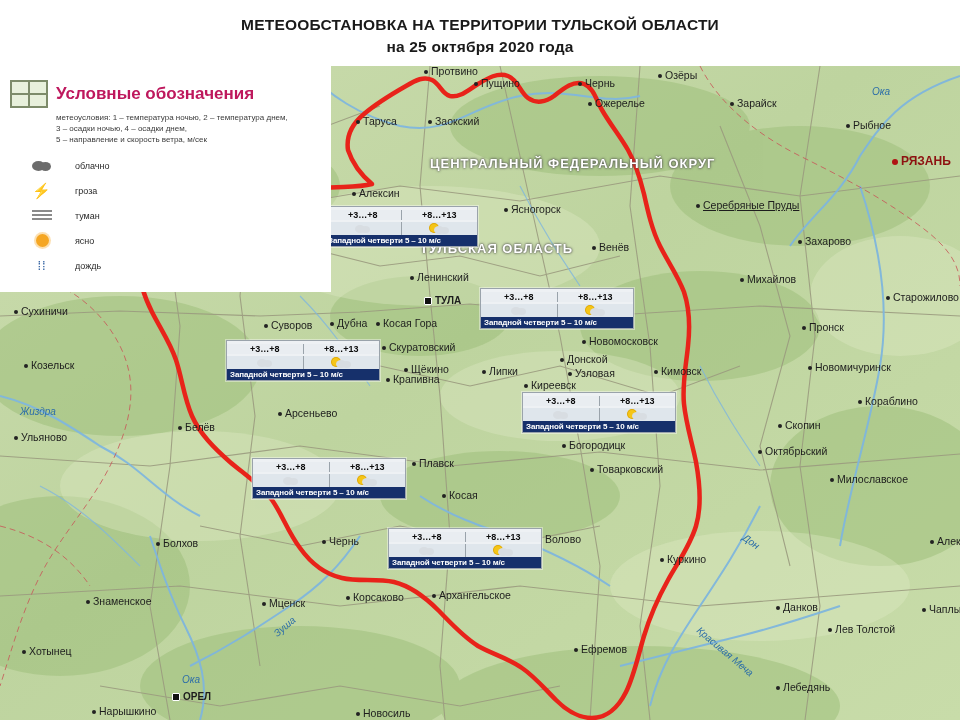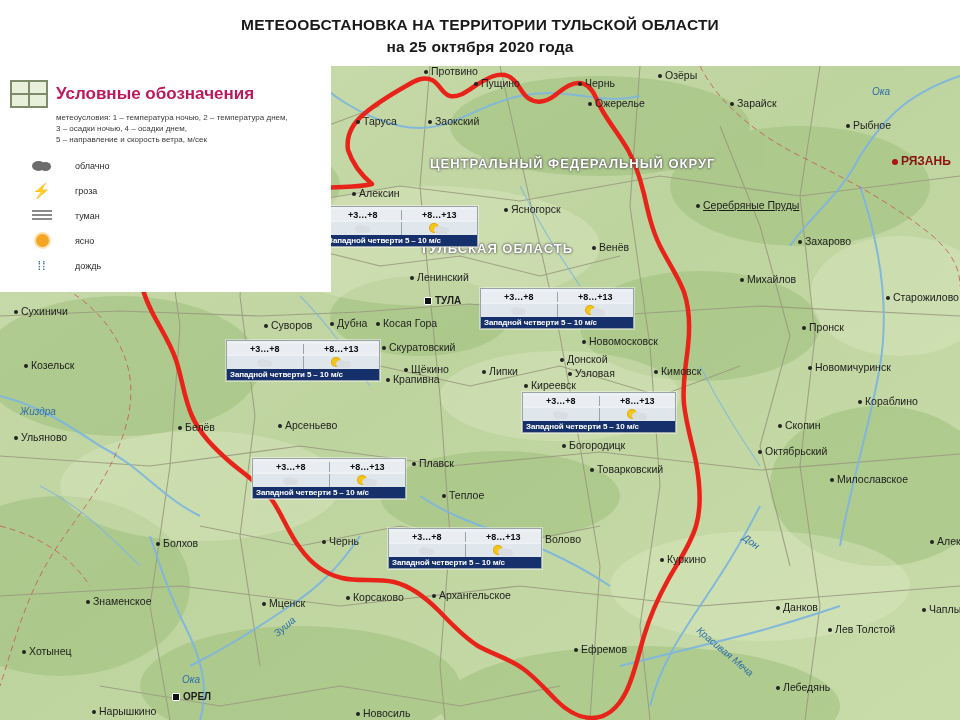--- a/index.html
+++ b/index.html
@@ -415,27 +415,27 @@
     <div class="city" style="left:582px; top:270px;"><span class="dot"></span><span>Новомосковск</span></div>
     <div class="city" style="left:808px; top:296px;"><span class="dot"></span><span>Новомичуринск</span></div>
     <div class="city" style="left:386px; top:308px;"><span class="dot"></span><span>Крапивна</span></div>
     <div class="city" style="left:482px; top:300px;"><span class="dot"></span><span>Липки</span></div>
     <div class="city" style="left:568px; top:302px;"><span class="dot"></span><span>Узловая</span></div>
     <div class="city" style="left:654px; top:300px;"><span class="dot"></span><span>Кимовск</span></div>
     <div class="city" style="left:524px; top:314px;"><span class="dot"></span><span>Киреевск</span></div>
     <div class="city" style="left:858px; top:330px;"><span class="dot"></span><span>Кораблино</span></div>
     <div class="city" style="left:178px; top:356px;"><span class="dot"></span><span>Белёв</span></div>
     <div class="city" style="left:778px; top:354px;"><span class="dot"></span><span>Скопин</span></div>
-    <div class="city" style="left:278px; top:354px;"><span class="dot"></span><span>Арсеньево</span></div>
+    <div class="city" style="left:278px; top:342px;"><span class="dot"></span><span>Арсеньево</span></div>
     <div class="city" style="left:14px; top:366px;"><span class="dot"></span><span>Ульяново</span></div>
     <div class="city" style="left:562px; top:374px;"><span class="dot"></span><span>Богородицк</span></div>
     <div class="city" style="left:412px; top:392px;"><span class="dot"></span><span>Плавск</span></div>
     <div class="city" style="left:758px; top:380px;"><span class="dot"></span><span>Октябрьский</span></div>
     <div class="city" style="left:590px; top:398px;"><span class="dot"></span><span>Товарковский</span></div>
-    <div class="city" style="left:442px; top:424px;"><span class="dot"></span><span>Теплое</span></div>
+    <div class="city" style="left:442px; top:424px;"><span class="dot"></span><span>Косая</span></div>
     <div class="city" style="left:830px; top:408px;text-align:center;"><span class="dot"></span><span>Милославское</span></div>
     <div class="city" style="left:156px; top:472px;"><span class="dot"></span><span>Болхов</span></div>
     <div class="city" style="left:322px; top:470px;"><span class="dot"></span><span>Чернь</span></div>
     <div class="city" style="left:538px; top:468px;"><span class="dot"></span><span>Волово</span></div>
     <div class="city" style="left:660px; top:488px;"><span class="dot"></span><span>Куркино</span></div>
     <div class="city" style="left:930px; top:470px;"><span class="dot"></span><span>Александро-Невский</span></div>
     <div class="city" style="left:86px; top:530px;"><span class="dot"></span><span>Знаменское</span></div>
     <div class="city" style="left:262px; top:532px;"><span class="dot"></span><span>Мценск</span></div>
     <div class="city" style="left:346px; top:526px;"><span class="dot"></span><span>Корсаково</span></div>
     <div class="city" style="left:432px; top:524px;"><span class="dot"></span><span>Архангельское</span></div>

